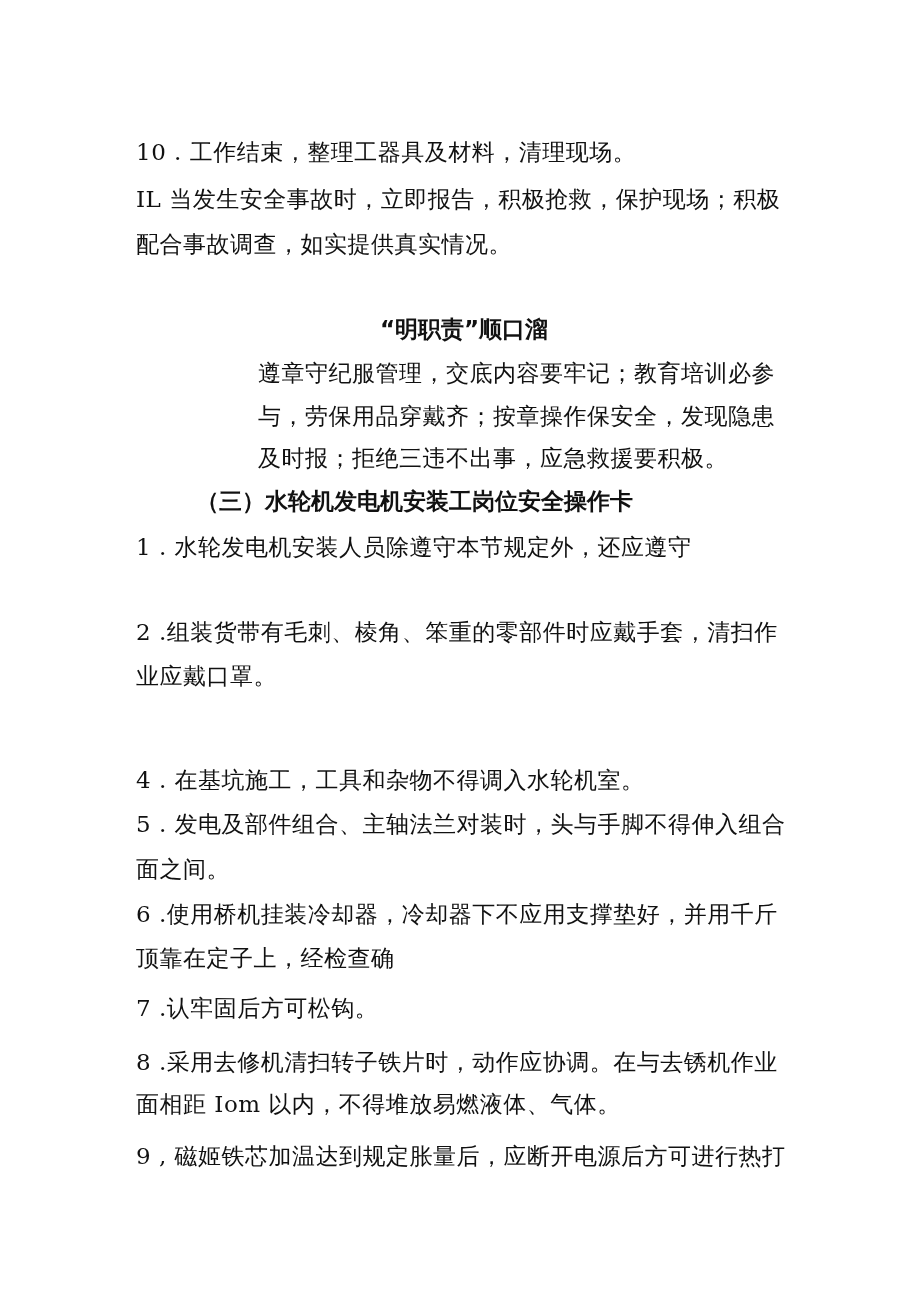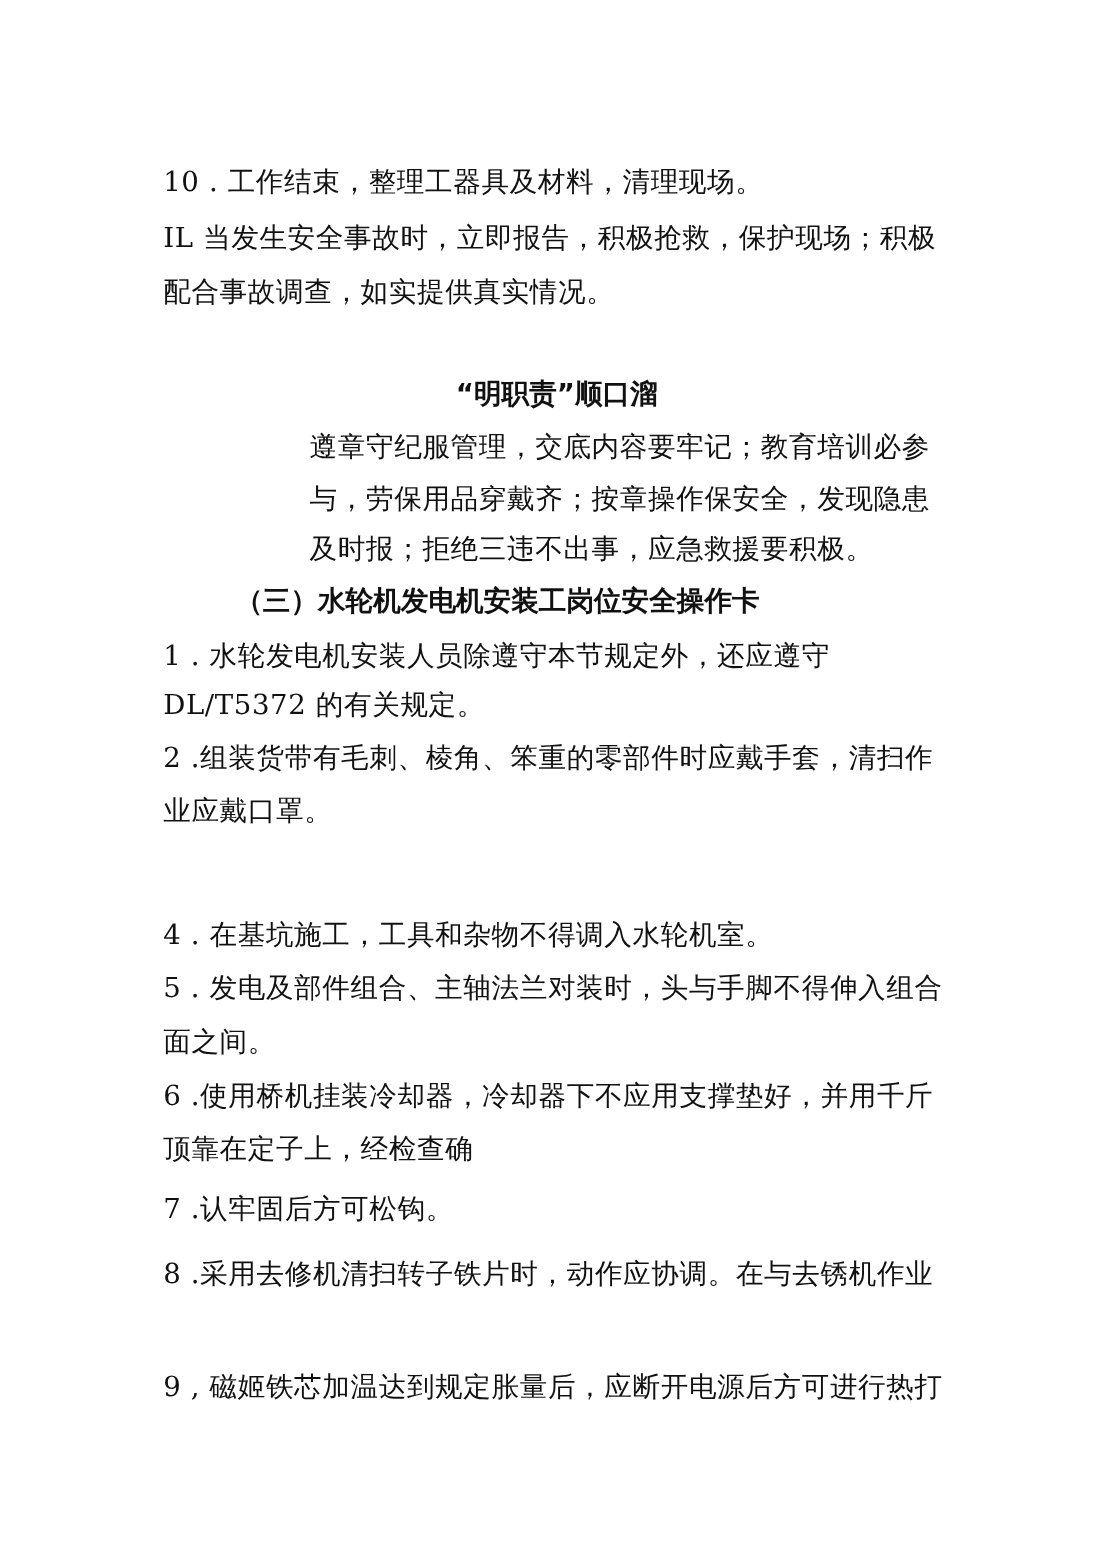--- a/index.html
+++ b/index.html
@@ -38,25 +38,25 @@
 
   <div class="title" style="top:298px">“明职责”顺口溜</div>
 
   <div class="poem" style="top:385px">与，劳保用品穿戴齐；按章操作保安全，发现隐患</div>
   <div class="poem" style="top:342px">遵章守纪服管理，交底内容要牢记；教育培训必参</div>
   <div class="poem" style="top:427px">及时报；拒绝三违不出事，应急救援要积极。</div>
 
   <div class="heading" style="top:470px">（三）水轮机发电机安装工岗位安全操作卡</div>
 
   <div class="line" style="top:516px">1 . 水轮发电机安装人员除遵守本节规定外，还应遵守</div>
-  <div class="line" style="top:557px">DL/T5372 的有关规定。</div>
   <div class="line" style="top:601px">2  .组装货带有毛刺、棱角、笨重的零部件时应戴手套，清扫作</div>
   <div class="line" style="top:645px">业应戴口罩。</div>
   <div class="line" style="top:749px">4  . 在基坑施工，工具和杂物不得调入水轮机室。</div>
   <div class="line" style="top:793px">5  . 发电及部件组合、主轴法兰对装时，头与手脚不得伸入组合</div>
   <div class="line" style="top:838px">面之间。</div>
   <div class="line" style="top:883px">6  .使用桥机挂装冷却器，冷却器下不应用支撑垫好，并用千斤</div>
   <div class="line" style="top:927px">顶靠在定子上，经检查确</div>
   <div class="line" style="top:977px">7  .认牢固后方可松钩。</div>
   <div class="line" style="top:1031px">8  .采用去修机清扫转子铁片时，动作应协调。在与去锈机作业</div>
+  <div class="line" style="top:1073px">面相距 Iom 以内，不得堆放易燃液体、气体。</div>
   <div class="line" style="top:1125px">9  , 磁姬铁芯加温达到规定胀量后，应断开电源后方可进行热打</div>
 
 </div>
 
 </body></html>

